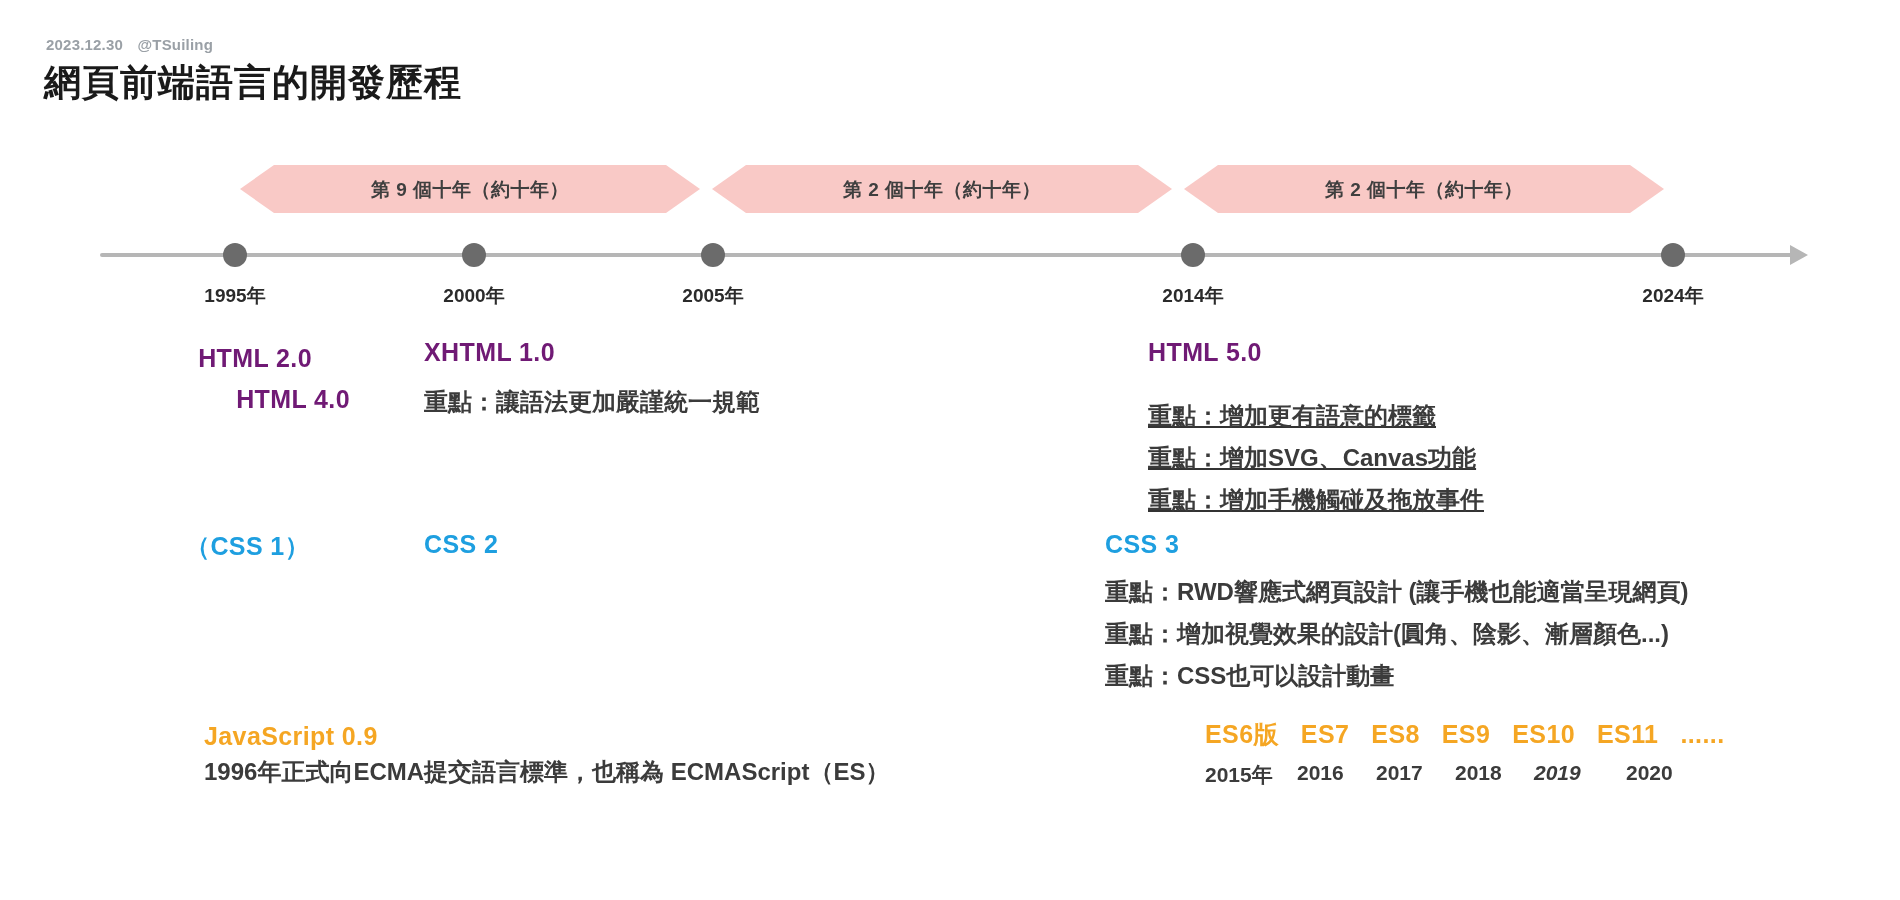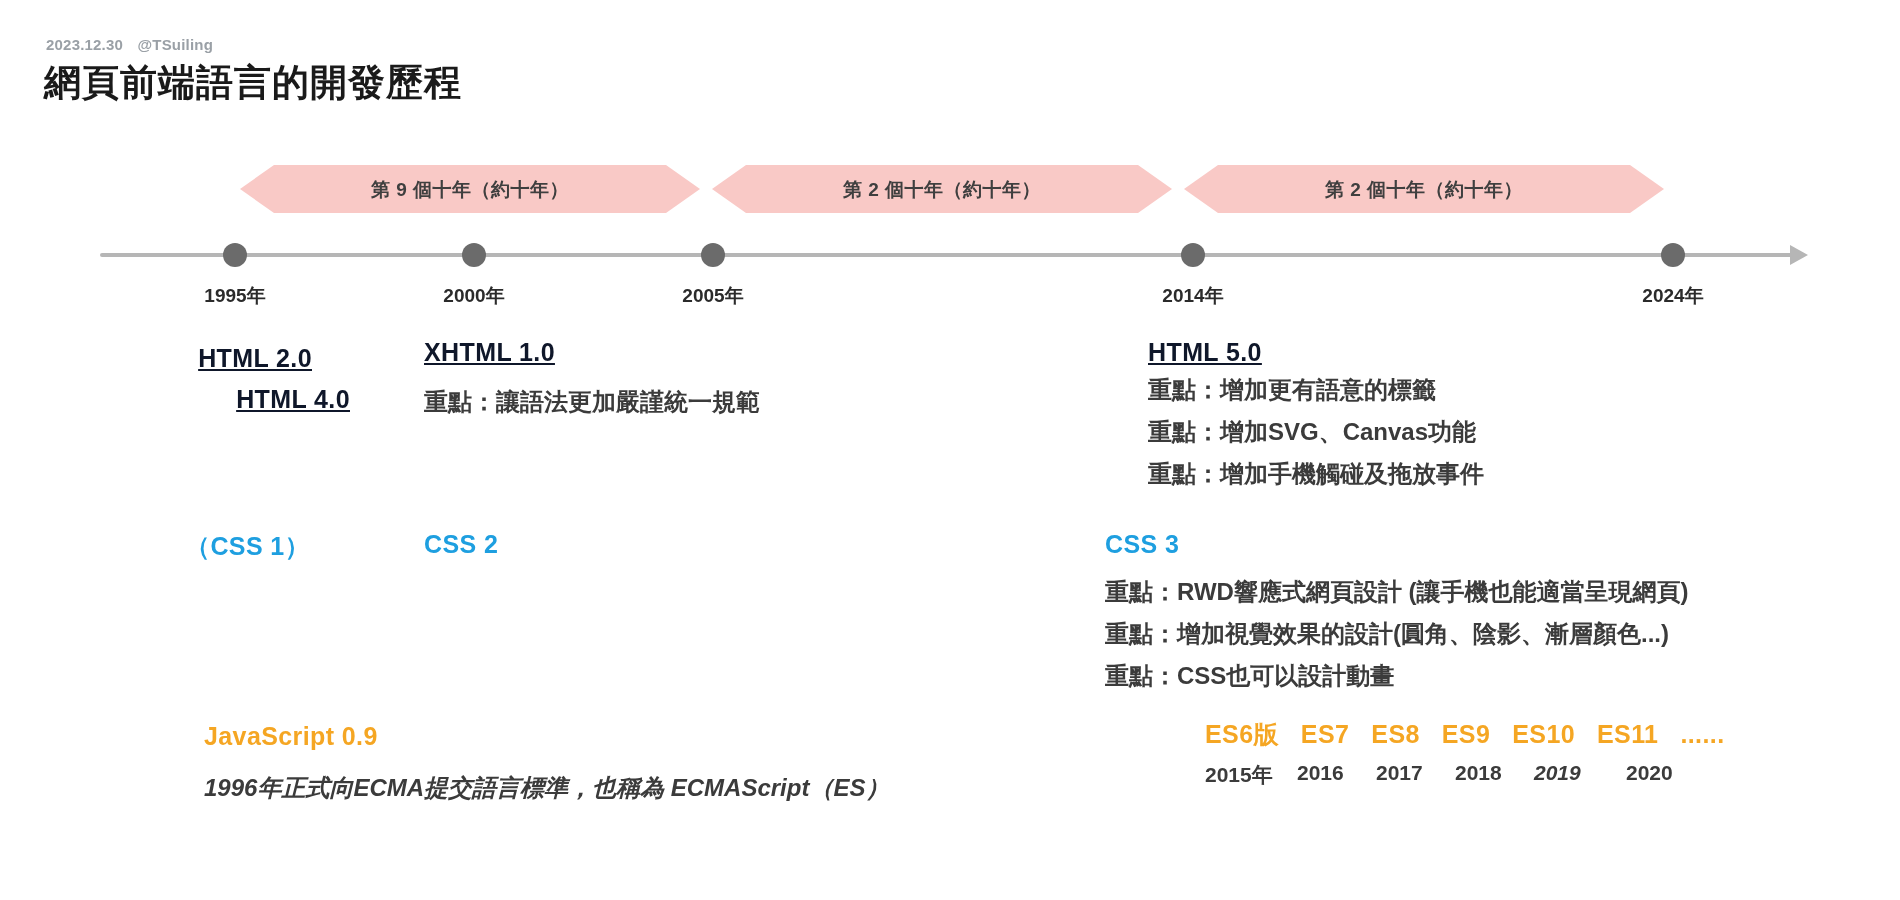--- a/index.html
+++ b/index.html
@@ -100,49 +100,49 @@
   }
 
   
   .block { position: absolute; }
   .heading {
     font-size: 25px;
     font-weight: bold;
     letter-spacing: 0.4px;
     white-space: nowrap;
   }
-  .heading.red { color: #0f172a; text-decoration: underline; }
+  .heading.red { color: #701a75; }
   .heading.blue { color: #1e9fe0; }
   .heading.orange { color: #f5a623; }
   .detail {
     font-size: 24px;
     font-weight: bold;
     color: #3b3b3b;
     white-space: nowrap;
     line-height: 1.75;
   }
 
   
   .html-early { left: 0px; top: 338px; width: 390px; text-align: right; }
   .html-early .heading { line-height: 1.62; padding-right: 78px; }
 
   .xhtml-block { left: 424px; top: 338px; }
   .xhtml-block .detail { margin-top: 14px; }
 
   .html5-block { left: 1148px; top: 338px; }
-  .html5-block .detail-list { margin-top: 2px; }
+  .html5-block .detail-list { margin-top: 28px; text-decoration: underline; }
 
   .css1-block { left: 185px; top: 530px; }
   .css2-block { left: 424px; top: 530px; }
 
   .css3-block { left: 1105px; top: 530px; }
   .css3-block .detail-list { margin-top: 12px; }
 
   .js-block { left: 204px; top: 722px; }
-  .js-block .detail { margin-top: 16px; font-style: italic; }
+  .js-block .detail { margin-top: 0; }
 
   .es-block { left: 1205px; top: 718px; }
   .es-row {
     display: flex;
     align-items: baseline;
     gap: 22px;
   }
   .es-row .heading { font-size: 25px; }
   .es-years {
     display: flex;

